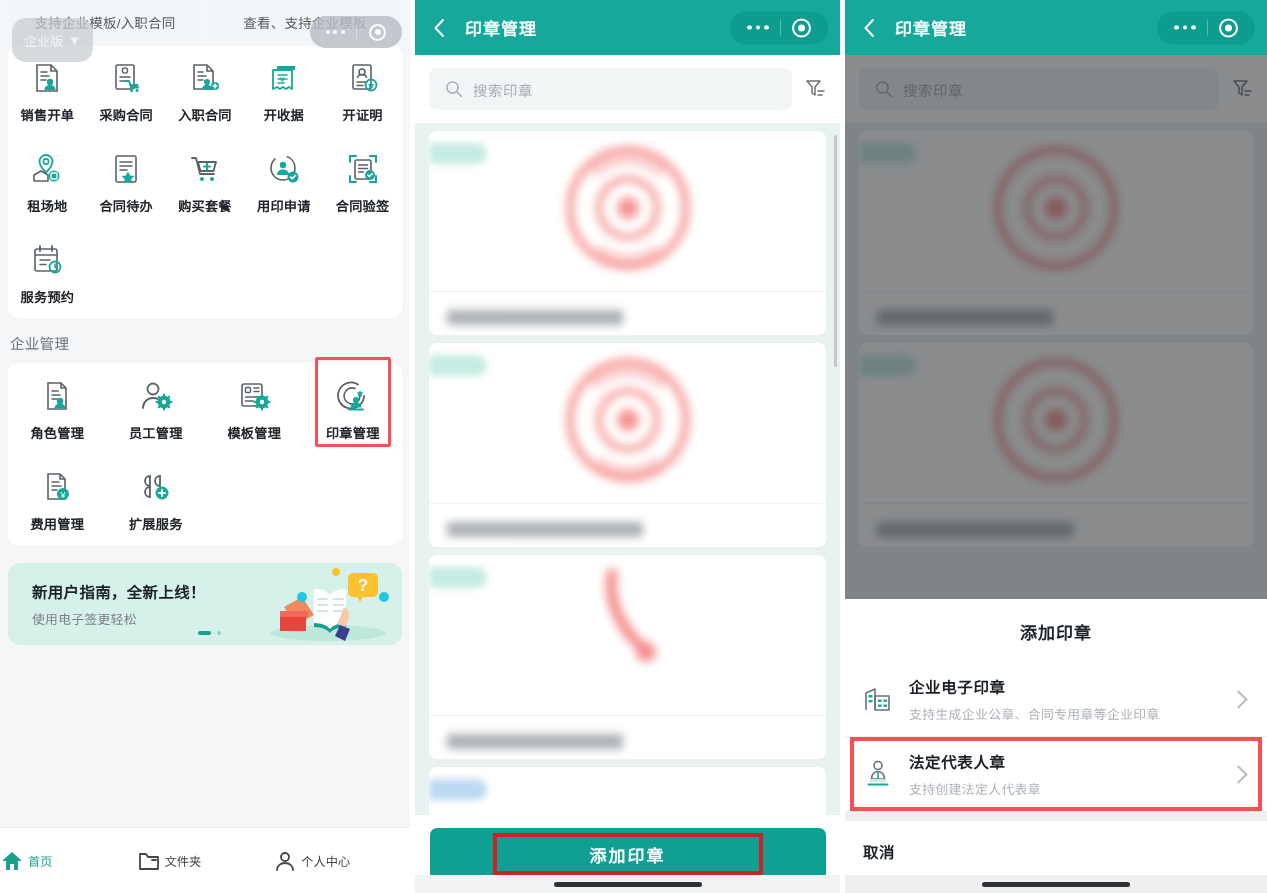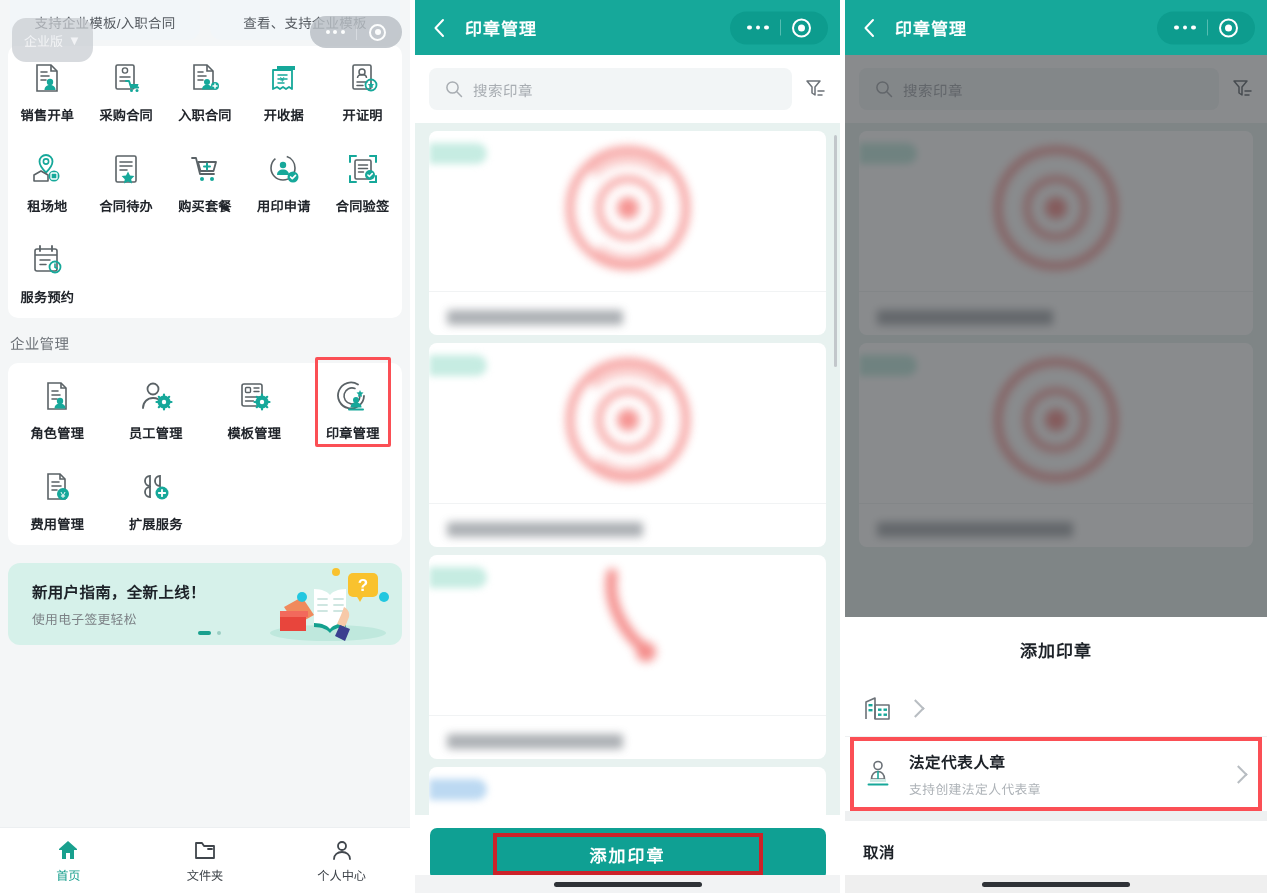--- a/index.html
+++ b/index.html
@@ -71,21 +71,21 @@
   .banner-t2 { font-size:12.8px; color:#7b8085; margin-top:7px; letter-spacing:.3px; }
   .banner-dots { position:absolute; left:190px; bottom:10px; display:flex; align-items:center; gap:6px; }
   .banner-dots .d1 { width:13px; height:4px; border-radius:2px; background:#19a08e; display:block; }
   .banner-dots .d2 { width:4px; height:4px; border-radius:50%; background:#9ccfc4; display:block; }
   .banner-art { position:absolute; right:6px; top:4px; width:160px; height:76px; }
 
   .tabbar {
     position:absolute; left:0; bottom:0; width:410px; height:66px; background:#fff;
     border-top:1px solid #eceff1; display:flex; align-items:center;
   }
-  .tab { flex:1; display:flex; flex-direction:column; align-items:center; gap:4px; }
+  .tab { flex:1; display:flex; flex-direction:row; align-items:center; gap:4px; }
   .tab-label { font-size:12.2px; color:#40464c; }
   .tab.active .tab-label { color:#19a08e; }
 
   
   .navbar { height:55px; background:#16a89a; display:flex; align-items:center; padding:0 14px; position:relative; }
   .nav-back { width:22px; height:22px; flex:none; }
   .nav-title { font-size:17px; color:#fff; font-weight:600; margin-left:14px; letter-spacing:1px; }
   .nav-caps {
     position:absolute; right:12px; top:50%; transform:translateY(-50%);
     width:98px; height:33px; border-radius:17px; background:#0d9c8e;
@@ -630,20 +630,24 @@
         <svg class="si-icon" viewBox="0 0 30 30">
           <path d="M3 26V9l9-4v21" fill="none" stroke="#6c7278" stroke-width="1.6" stroke-linejoin="round"></path>
           <path d="M12 12h14v14H12z" fill="none" stroke="#6c7278" stroke-width="1.6" stroke-linejoin="round"></path>
           <rect x="5.5" y="11" width="4" height="2.4" fill="#16a89a"></rect>
           <rect x="5.5" y="16" width="4" height="2.4" fill="#16a89a"></rect>
           <rect x="15" y="15.5" width="3.5" height="2.4" fill="#16a89a"></rect>
           <rect x="20.5" y="15.5" width="3.5" height="2.4" fill="#16a89a"></rect>
           <rect x="15" y="20.5" width="3.5" height="2.4" fill="#16a89a"></rect>
           <rect x="20.5" y="20.5" width="3.5" height="2.4" fill="#16a89a"></rect>
         </svg>
+        <div class="si-text">
+          <div class="si-t1">企业电子印章</div>
+          <div class="si-t2">支持生成企业公章、合同专用章等企业印章</div>
+        </div>
         <span class="si-arrow"></span>
       </div>
 
       <div class="sheet-item">
         <svg class="si-icon" viewBox="0 0 30 30">
           <circle cx="15" cy="6.5" r="4" fill="none" stroke="#6c7278" stroke-width="1.6"></circle>
           <path d="M8.5 20c0-4.5 2.9-7.5 6.5-7.5s6.5 3 6.5 7.5z" fill="none" stroke="#6c7278" stroke-width="1.6" stroke-linejoin="round"></path>
           <path d="M15 12.5v7" stroke="#16a89a" stroke-width="1.6" stroke-linecap="round"></path>
           <path d="M7 20h16v3H7z" fill="#cfeae5"></path>
           <path d="M5.5 25.5h19" stroke="#16a89a" stroke-width="1.9" stroke-linecap="round"></path>

